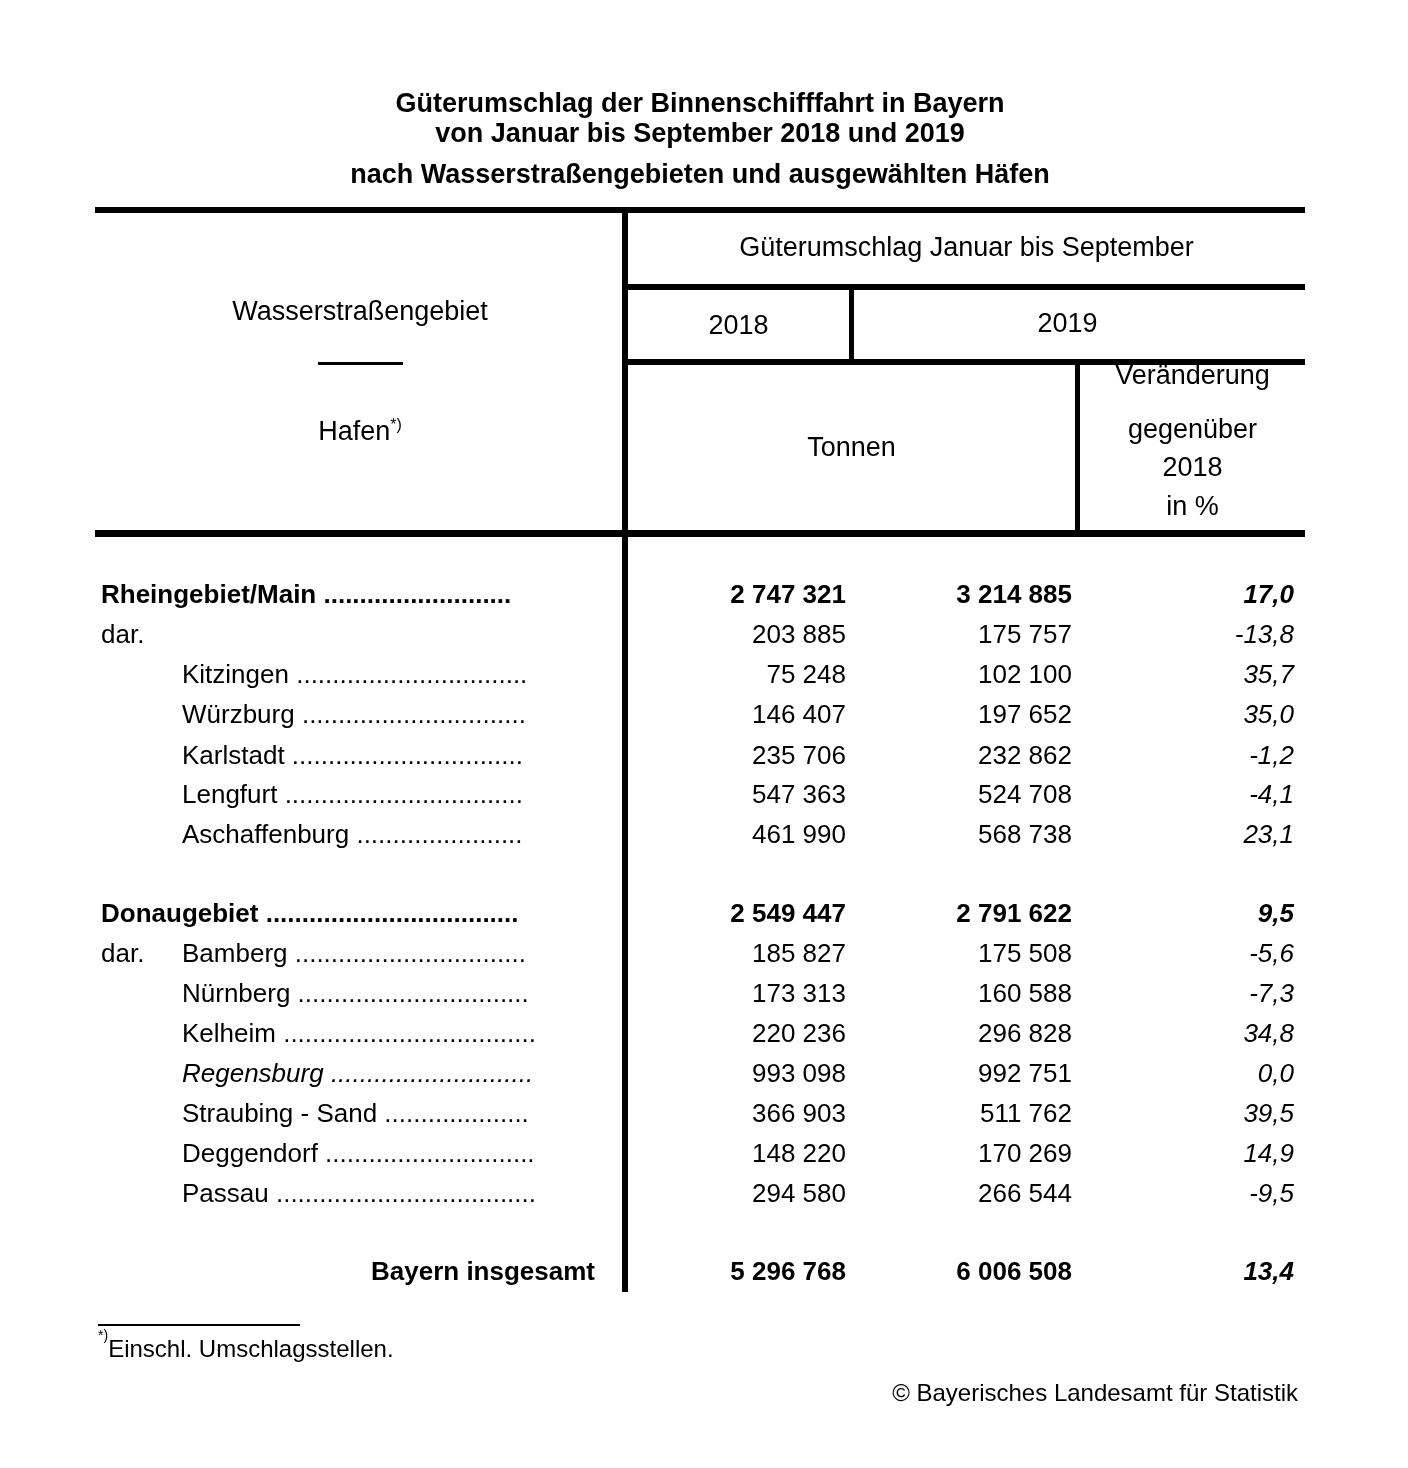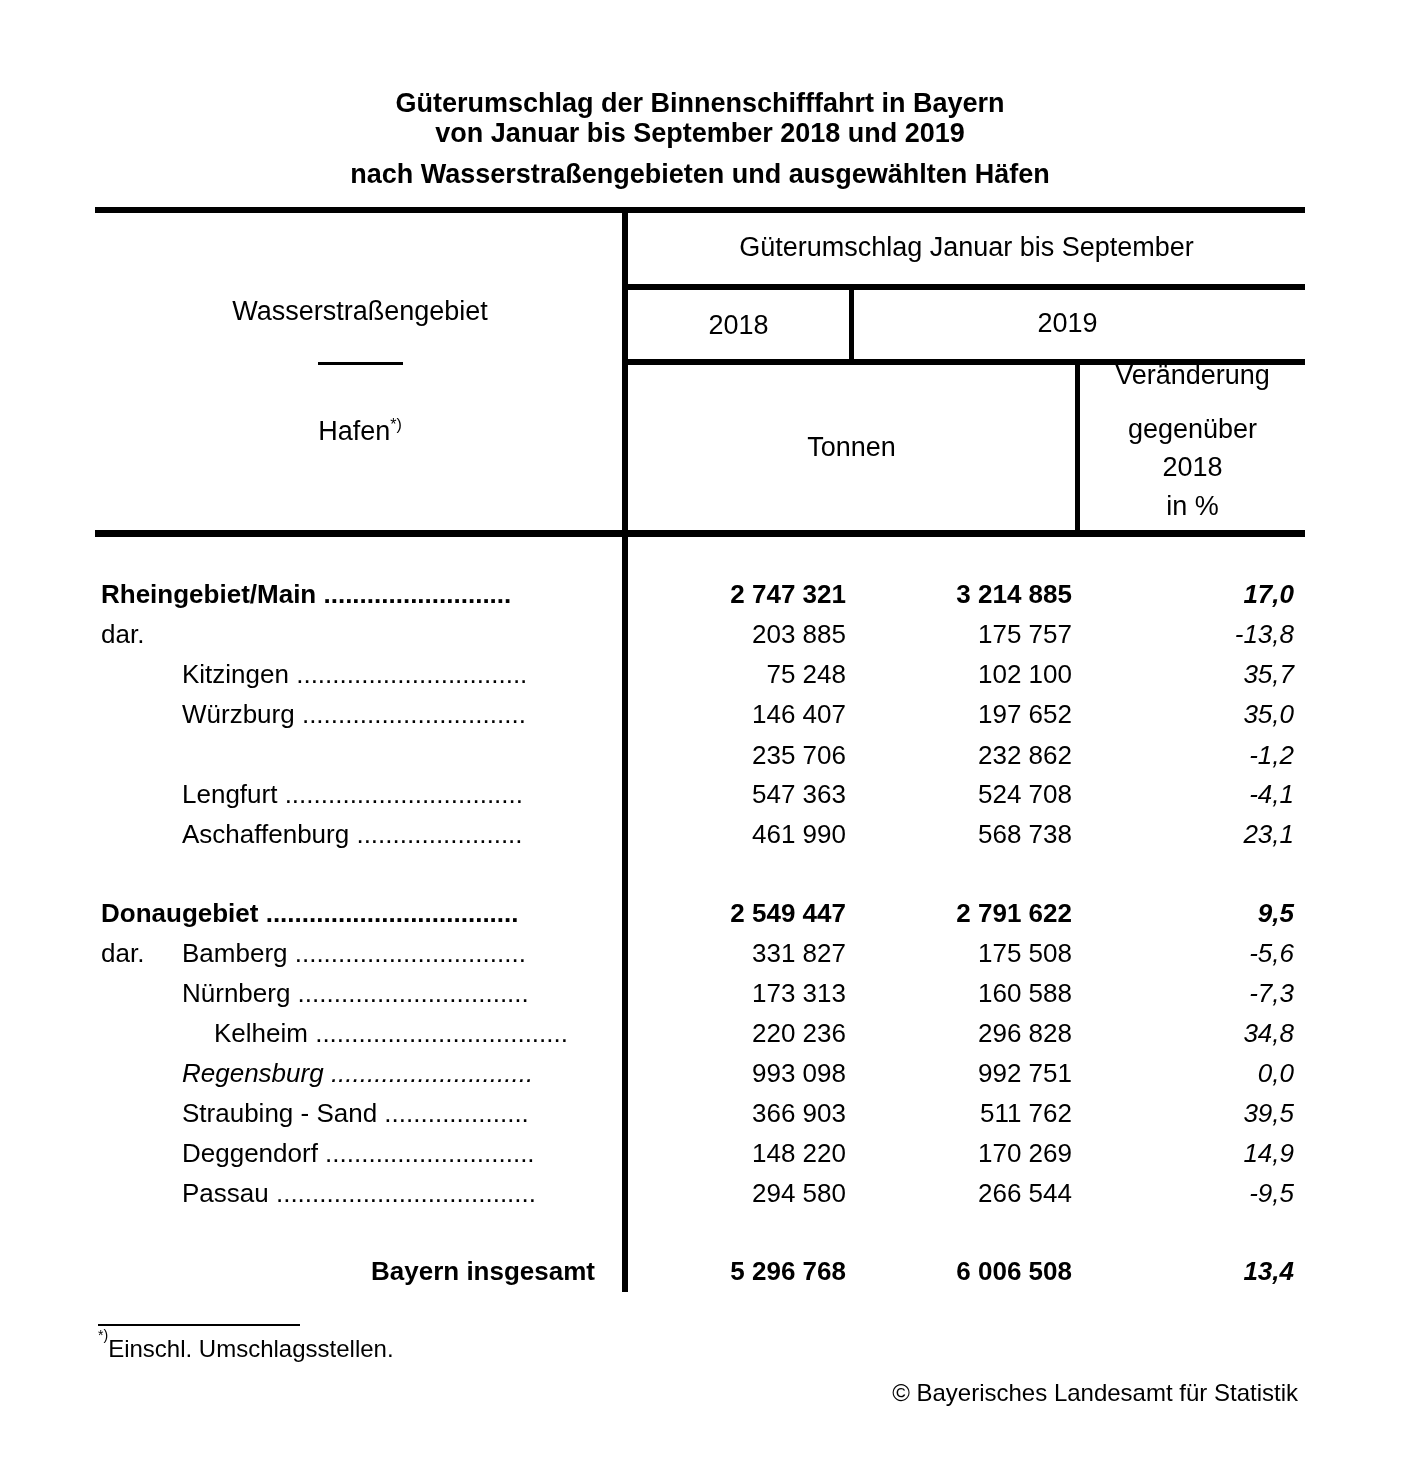--- a/index.html
+++ b/index.html
@@ -67,20 +67,21 @@
   <span class="v2019">102 100</span>
   <span class="vchg">35,7</span>
 </div>
 <div class="row" style="top:694px;">
   <span class="label" style="left:182px; width:422px;">Würzburg ...............................</span>
   <span class="v2018">146 407</span>
   <span class="v2019">197 652</span>
   <span class="vchg">35,0</span>
 </div>
 <div class="row" style="top:735px;">
+  <span class="label" style="left:182px; width:422px;">Karlstadt ................................</span>
   <span class="v2018">235 706</span>
   <span class="v2019">232 862</span>
   <span class="vchg">-1,2</span>
 </div>
 <div class="row" style="top:774px;">
   <span class="label" style="left:182px; width:422px;">Lengfurt .................................</span>
   <span class="v2018">547 363</span>
   <span class="v2019">524 708</span>
   <span class="vchg">-4,1</span>
 </div>
@@ -93,32 +94,32 @@
 
 <div class="row bold" style="top:893px;">
   <span class="label" style="left:101px; width:500px;">Donaugebiet ...................................</span>
   <span class="v2018">2 549 447</span>
   <span class="v2019">2 791 622</span>
   <span class="vchg">9,5</span>
 </div>
 <div class="row" style="top:933px;">
   <span class="dar">dar.</span>
   <span class="label" style="left:182px; width:422px;">Bamberg ................................</span>
-  <span class="v2018">331 827</span>
+  <span class="v2018">185 827</span>
   <span class="v2019">175 508</span>
   <span class="vchg">-5,6</span>
 </div>
 <div class="row" style="top:973px;">
   <span class="label" style="left:182px; width:422px;">Nürnberg ................................</span>
   <span class="v2018">173 313</span>
   <span class="v2019">160 588</span>
   <span class="vchg">-7,3</span>
 </div>
 <div class="row" style="top:1013px;">
-  <span class="label" style="left:182px; width:422px;margin-left:32px;">Kelheim ...................................</span>
+  <span class="label" style="left:182px; width:422px;">Kelheim ...................................</span>
   <span class="v2018">220 236</span>
   <span class="v2019">296 828</span>
   <span class="vchg">34,8</span>
 </div>
 <div class="row" style="top:1053px;">
   <span class="label" style="left:182px; width:422px;font-style:italic;">Regensburg ............................</span>
   <span class="v2018">993 098</span>
   <span class="v2019">992 751</span>
   <span class="vchg">0,0</span>
 </div>

